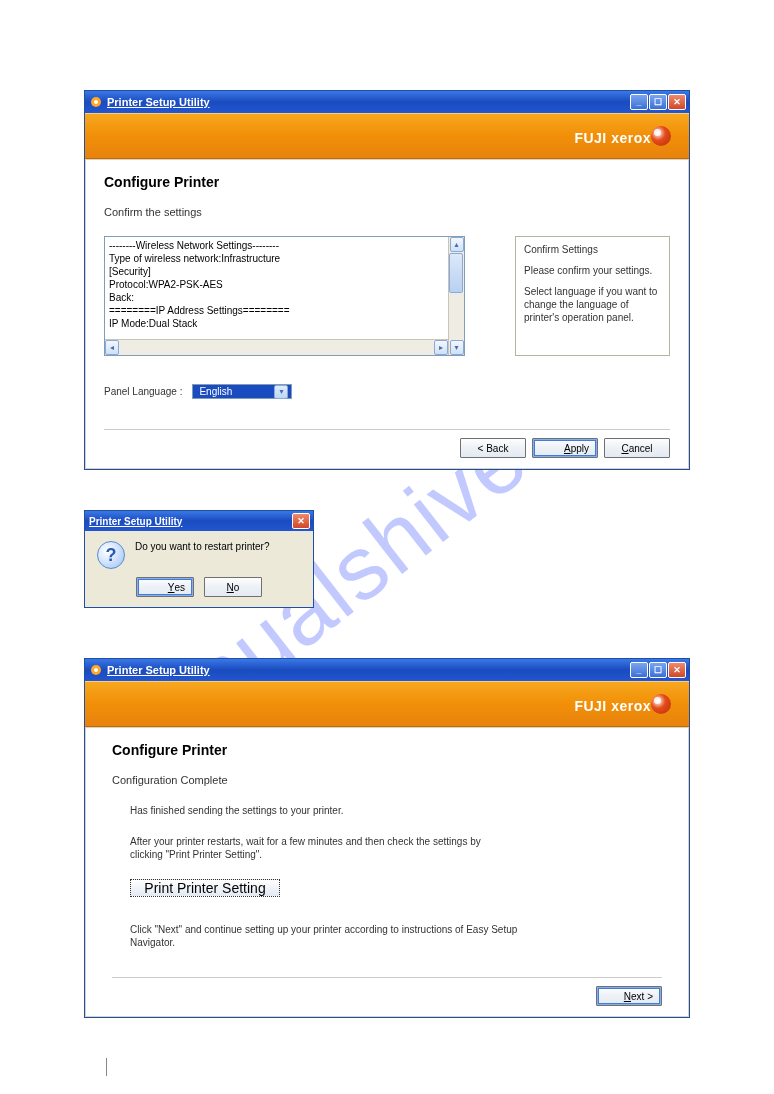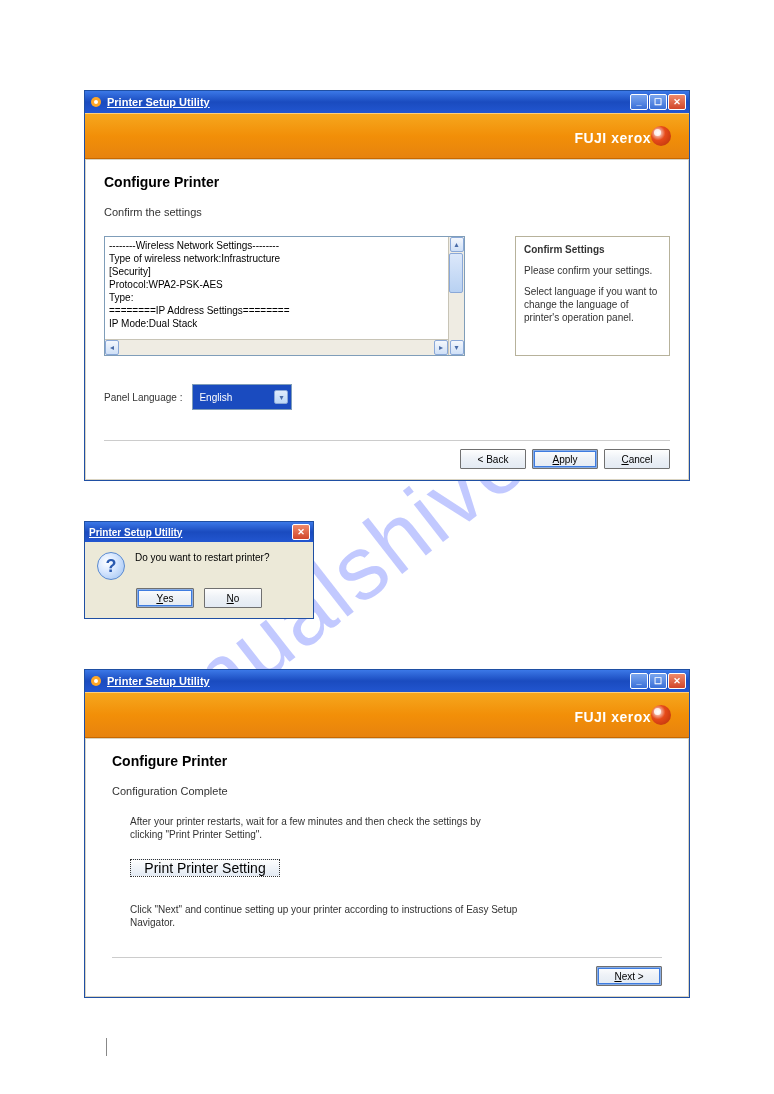--- a/index.html
+++ b/index.html
@@ -140,29 +140,29 @@
 
   .confirm-box {
     width: 155px;
     border: 1px solid #b7b29b;
     padding: 6px 8px;
     font-size: 10px;
     color: #333;
     line-height: 13px;
     background:#fff;
   }
-  .confirm-box .ch { font-weight: bold; margin-bottom: 8px; }
+  .confirm-box .ch { font-weight: normal; margin-bottom: 8px; }
 
   .lang-row {
     display: flex; align-items: center; gap: 10px;
     margin-top: 28px; 
     font-size: 10px; color: #333;
   }
   .dropdown {
-    width: 100px; height: 26px;
+    width: 100px; height: 15px;
     background: #1a4bbf;
     color: #fff;
     border: 1px solid #7f9db9;
     display: flex; align-items: center; justify-content: space-between;
     padding: 0 3px 0 6px;
     font-size: 10px;
   }
   .dd-arrow {
     width: 14px; height: 14px;
     background: linear-gradient(to bottom,#e0ecfc,#bcd7f6);
@@ -179,21 +179,21 @@
   }
   .xp-btn {
     min-width: 66px; height: 20px;
     background: linear-gradient(to bottom, #fefefe 0%, #eef2f7 45%, #e3eaf3 100%);
     border: 1px solid #707070;
     border-radius: 1px;
     font-size: 10px; color: #000;
     display: flex; align-items: center; justify-content: center;
     padding: 0 8px;
   }
-  .xp-btn.default { box-shadow: 0 0 0 1px #89ade4 inset, 0 0 0 2px #3e7ce0 inset; }
+  .xp-btn.default { box-shadow: 0 0 0 1px #89ade4 inset, 0 0 0 2px #3e7ce0 inset; justify-content: flex-end; }
   .u { text-decoration: underline; }
 
   
   .dialog {
     width: 230px;
     border: 1px solid #1f4fa3;
     background: #ece9d8;
     margin-bottom: 50px;
   }
   .dialog .titlebar { height: 20px; font-size: 10px; }
@@ -270,21 +270,21 @@
       <div class="h1">Configure Printer</div>
       <div class="sub">Confirm the settings</div>
 
       <div class="row">
         <div class="settings-box">
           <div class="settings-inner" id="settings-inner">
               <div>--------Wireless Network Settings--------</div>
               <div>Type of wireless network:Infrastructure</div>
               <div>[Security]</div>
               <div>Protocol:WPA2-PSK-AES</div>
-              <div>Type:</div>
+              <div>Back:</div>
               <div>========IP Address Settings========</div>
               <div>IP Mode:Dual Stack</div>
             </div>
           <div class="scrollbar">
             <div class="sb-btn">▴</div>
             <div class="sb-thumb"></div>
             <div class="sb-btn">▾</div>
           </div>
           <div class="scrollbar-h">
             <div class="sb-btn">◂</div>
@@ -363,20 +363,21 @@
       <div class="brand">
         <span class="brand-text">FUJI xerox</span>
         <span class="brand-icon"></span>
       </div>
     </div>
     <div class="content3">
       <div class="h1">Configure Printer</div>
       <div class="sub">Configuration Complete</div>
 
       <div style="padding-left:18px">
+        <div class="body-text">Has finished sending the settings to your printer.</div>
         <div class="body-text" style="max-width:380px">After your printer restarts, wait for a few minutes and then check the settings by clicking "Print Printer Setting".</div>
         <div class="print-btn">Print Printer Setting</div>
         <div class="body-text" style="max-width:400px">Click "Next" and continue setting up your printer according to instructions of Easy Setup Navigator.</div>
       </div>
 
       <div class="footer3">
         <div class="xp-btn default"><span class="u">N</span>ext &gt;</div>
       </div>
     </div>
   </div>

